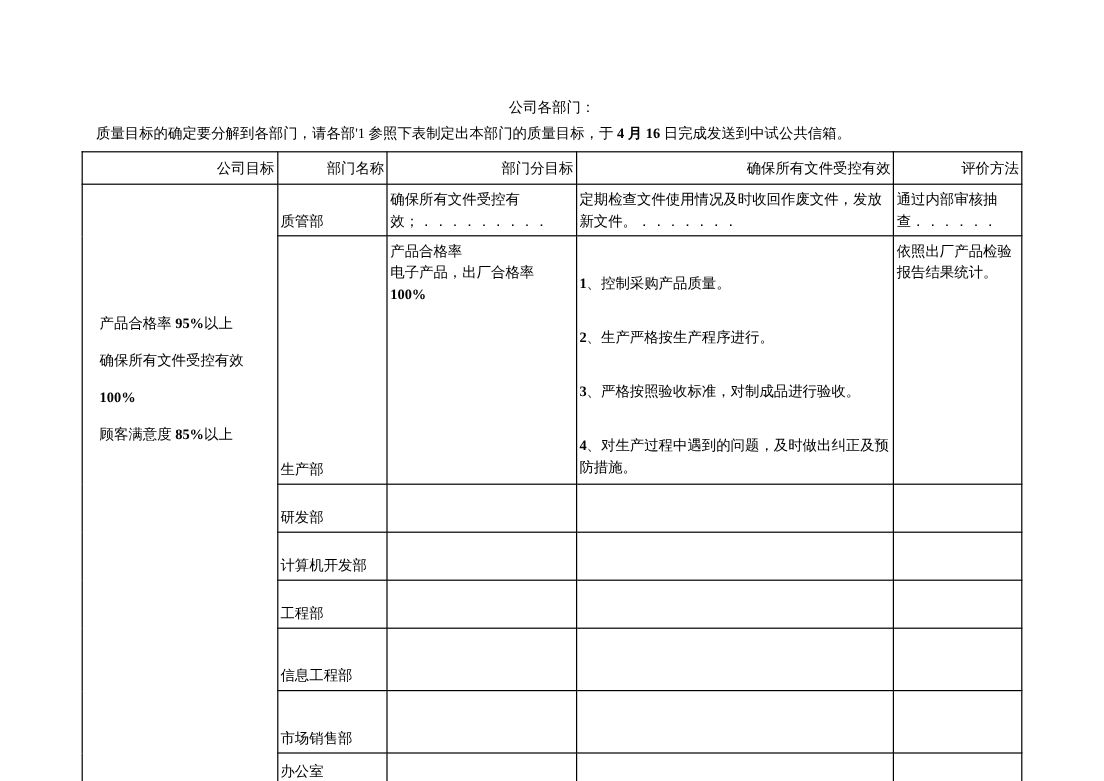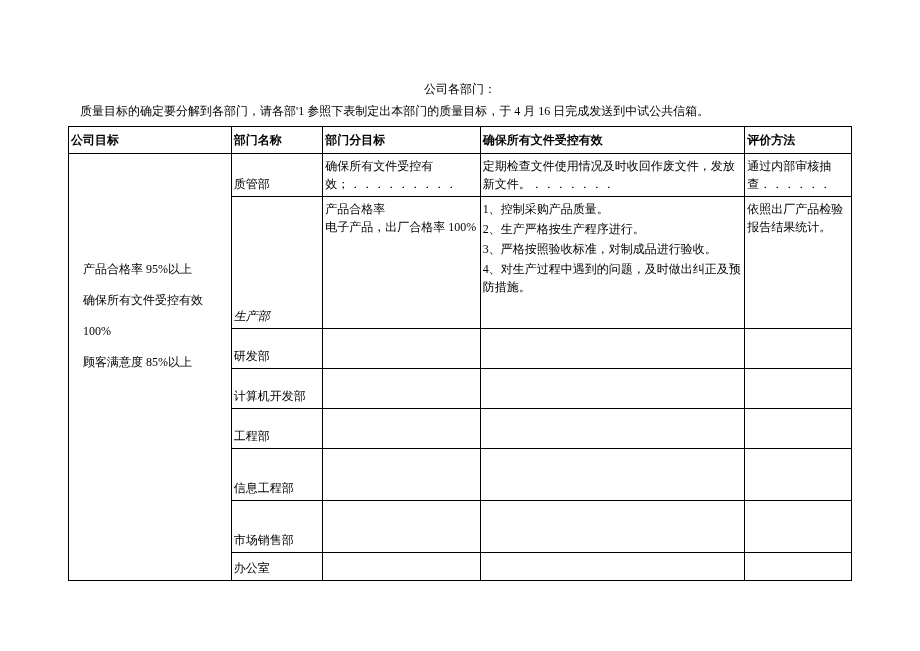--- a/index.html
+++ b/index.html
@@ -6,52 +6,52 @@
     body {
       font-family: "SimSun", "宋体", serif;
       font-size: 12px;
       color: #000;
       background: #fff;
       padding: 80px 68px 30px 68px;
       line-height: 1.5;
     }
     .intro-line1 { margin-bottom: 4px; text-align: center; }
     .intro-line2 { margin-bottom: 6px; text-indent: 1em; }
-    .bold { font-weight: normal; }
+    .bold { font-weight: bold; }
     table {
       border-collapse: collapse;
       width: 100%;
       table-layout: fixed;
     }
     th, td {
       border: 1px solid #000;
       vertical-align: top;
       padding: 3px 2px 3px 2px;
       font-size: 12px;
       line-height: 1.5;
       word-wrap: break-word;
     }
     th {
-      text-align: left;
-      font-weight: bold;
+      text-align: right;
+      font-weight: normal;
       padding: 4px 2px;
     }
     col.c1 { width: 160px; }
     col.c2 { width: 90px; }
     col.c3 { width: 155px; }
     col.c4 { width: 260px; }
     col.c5 { width: 105px; }
     .dept-cell { vertical-align: bottom; padding-bottom: 3px; padding-top: 18px; }
     .co-goal {
       vertical-align: top;
       padding-top: 6px;
       padding-left: 14px;
       line-height: 2.6;
     }
-    .measure-list div { margin-bottom: 2px; }
+    .measure-list div { margin-bottom: 2px; margin-top: 27px; }
   </style>
 </head>
 <body>
 
 <div class="intro-line1">公司各部门：</div>
 <div class="intro-line2">
   <span>质量目标的确定要分解到各部门，请各部'1 参照下表制定出本部门的质量目标，于 </span><span class="bold">4 月 16</span><span> 日完成发送到中试公共信箱。</span>
 </div>
 
 <table>
@@ -78,21 +78,21 @@
         <div><span>产品合格率 </span><span class="bold">95%</span><span>以上</span></div>
         <div><span>确保所有文件受控有效 </span><span class="bold">100%</span></div>
         <div><span>顾客满意度 </span><span class="bold">85%</span><span>以上</span></div>
       </td>
       <td class="dept-cell">质管部</td>
       <td>确保所有文件受控有效；．．．．．．．．．</td>
       <td>定期检查文件使用情况及时收回作废文件，发放新文件。．．．．．．．</td>
       <td>通过内部审核抽查．．．．．．</td>
     </tr>
     <tr>
-      <td class="dept-cell" style="padding-top:110px;font-style:italic;">生产部</td>
+      <td class="dept-cell" style="padding-top:110px;">生产部</td>
       <td>
         <div>产品合格率</div>
         <div><span>电子产品，出厂合格率 </span><span class="bold">100%</span></div>
       </td>
       <td class="measure-list">
         <div><span class="bold">1</span><span>、控制采购产品质量。</span></div>
         <div><span class="bold">2</span><span>、生产严格按生产程序进行。</span></div>
         <div><span class="bold">3</span><span>、严格按照验收标准，对制成品进行验收。</span></div>
         <div><span class="bold">4</span><span>、对生产过程中遇到的问题，及时做出纠正及预防措施。</span></div>
       </td>

